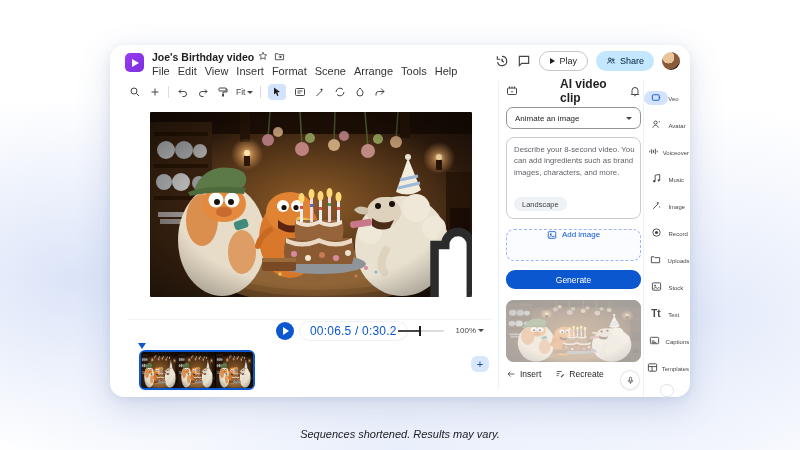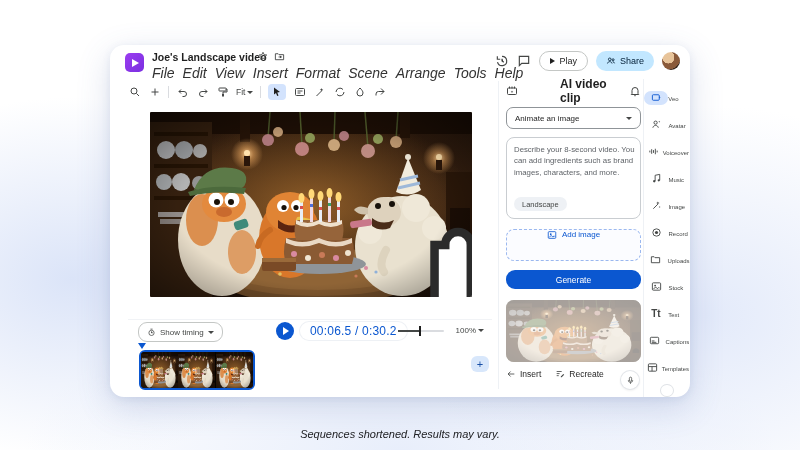--- a/index.html
+++ b/index.html
@@ -18,21 +18,21 @@
     box-shadow:0 10px 34px rgba(70,95,160,.20), 0 2px 8px rgba(70,95,160,.10);
   }
   
   .titlebar{position:absolute;left:0;top:0;right:0;height:34px;}
   .logo{position:absolute;left:15px;top:8px;width:19px;height:19px;border-radius:5px;
     background:linear-gradient(135deg,#9b3df0,#7a2fe0);display:flex;align-items:center;justify-content:center;}
   .logo .tri{width:0;height:0;border-left:7px solid #fff;border-top:4.5px solid transparent;border-bottom:4.5px solid transparent;margin-left:2px;}
   .doc-title{position:absolute;left:42px;top:6px;font-size:10.5px;color:#1f1f1f;font-weight:bold;white-space:nowrap;}
   .title-icons{position:absolute;left:148px;top:6px;display:flex;gap:6px;color:#454746;font-size:10px;}
   .menubar{position:absolute;left:42px;top:20px;display:flex;gap:8px;}
-  .menubar span{font-size:14px;color:#333;cursor:default;font-style:italic;}
+  .menubar span{font-size:11px;color:#333;cursor:default;}
   .hdr-right{position:absolute;right:10px;top:6px;display:flex;align-items:center;gap:8px;}
   .hdr-icon{width:14px;height:14px;color:#454746;}
   .btn-play{display:flex;align-items:center;gap:4px;height:20px;padding:0 10px;border:1px solid #c4c7c5;
     border-radius:11px;background:#fff;font-size:9px;color:#1f1f1f;}
   .btn-play .tri{width:0;height:0;border-left:5px solid #1f1f1f;border-top:3.5px solid transparent;border-bottom:3.5px solid transparent;}
   .btn-share{display:flex;align-items:center;gap:4px;height:20px;padding:0 10px;border:none;
     border-radius:11px;background:#c2e7ff;font-size:9px;color:#001d35;}
   .avatar{width:18px;height:18px;border-radius:50%;background:radial-gradient(circle at 35% 30%,#e8c49a 0 35%,#8a5a3a 36% 70%,#3a2a20 71%);}
   
   .toolbar{position:absolute;left:18px;top:37px;height:20px;display:flex;align-items:center;gap:7px;}
@@ -260,21 +260,21 @@
     </symbol>
   </defs>
 </svg>
 
 <div class="app-window">
 
   <div class="titlebar">
     <div class="logo">
         <div class="tri"></div>
       </div>
-    <div class="doc-title">Joe's Landscape video</div>
+    <div class="doc-title">Joe's Birthday video</div>
     <div class="title-icons">
       <svg class="hdr-icon" style="width:10px;height:10px" viewBox="0 0 24 24">
           <path fill="none" stroke="currentColor" stroke-width="2" d="M12 3l2.7 5.8 6.3.7-4.7 4.3 1.3 6.2-5.6-3.2-5.6 3.2 1.3-6.2L3 9.5l6.3-.7z"></path>
         </svg>
       <svg class="hdr-icon" style="width:11px;height:11px" viewBox="0 0 24 24">
           <path fill="none" stroke="currentColor" stroke-width="2" d="M3 6h6l2 2h10v11H3z"></path>
           <path stroke="currentColor" stroke-width="2" d="M10 13h6m-2.5-2.5L16 13l-2.5 2.5"></path>
         </svg>
     </div>
     <div class="menubar">
@@ -388,28 +388,20 @@
   <div class="canvas-wrap">
     <svg viewBox="0 0 322 185" preserveAspectRatio="none">
         <use href="#scene"></use>
       </svg>
     <svg class="hand-cursor" viewBox="0 0 24 26">
       <path d="M9.5 3.5c0-1 .8-1.8 1.8-1.8s1.8.8 1.8 1.8v7l1.2.2V9.3c0-.9.7-1.6 1.6-1.6s1.6.7 1.6 1.6v2l1.1.3c.9.3 1.5 1.1 1.5 2v4.2c0 .6-.1 1.2-.4 1.7l-2 3.8c-.4.8-1.2 1.2-2.1 1.2h-5.8c-.8 0-1.6-.4-2-1.1l-3.6-5.6c-.5-.8-.3-1.9.5-2.4.7-.5 1.7-.4 2.3.3l1 1.1V3.5z" fill="#fff" stroke="#2b2b2b" stroke-width="1.2"></path>
     </svg>
   </div>
 
   <div class="controls" style="border-top:1px solid #f1f3f6">
-    <div class="show-timing">
-      <svg style="width:9px;height:9px" viewBox="0 0 24 24">
-          <circle cx="12" cy="13" r="7" fill="none" stroke="#444746" stroke-width="2"></circle>
-          <path d="M12 9v4h3M9 3h6" stroke="#444746" stroke-width="2"></path>
-        </svg>
-      <span>Show timing</span>
-      <span class="chev"></span>
-    </div>
     <div class="play-circle">
         <div class="tri"></div>
       </div>
     <div class="timecode">00:06.5 / 0:30.2</div>
     <div class="zoom-ctl">
       <div class="zoom-track">
           <div class="zoom-fill"></div>
           <div class="zoom-handle"></div>
         </div>
       <span class="zoom-label">

